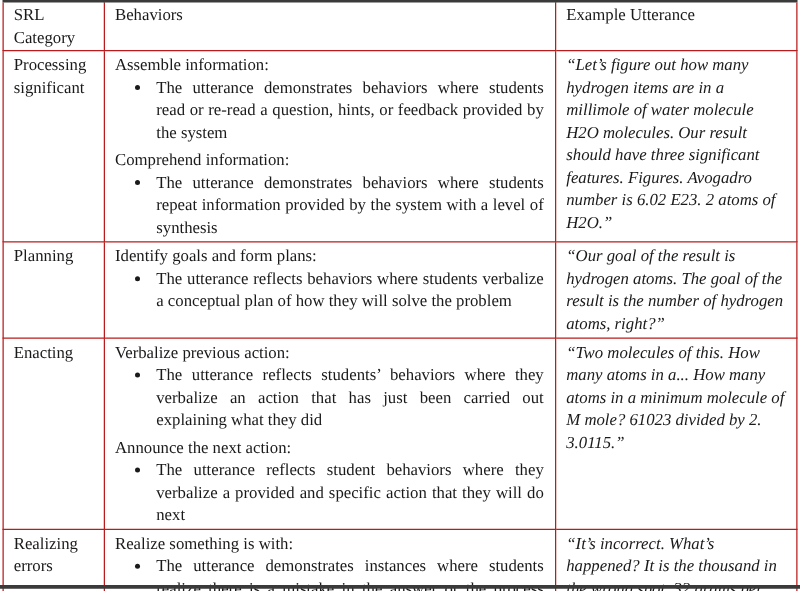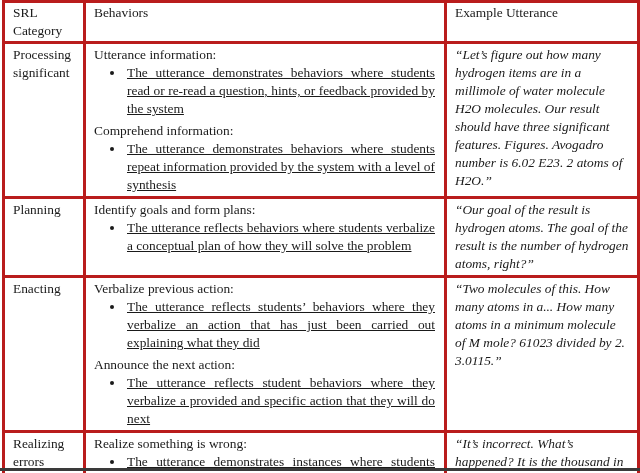--- a/index.html
+++ b/index.html
@@ -24,21 +24,21 @@
     border-collapse: collapse;
     table-layout: fixed;
     font-size: 13.4px;
     line-height: 18px;
   }
   table.srl-table col.c1 { width: 81px; }
   table.srl-table col.c2 { width: 361px; }
   table.srl-table col.c3 { width: 193px; }
   table.srl-table th,
   table.srl-table td {
-    border: 3px solid #b91c1c;
+    border: 1px solid #b91c1c;
     vertical-align: top;
     text-align: left;
     font-weight: normal;
   }
   table.srl-table { border-top: 2px solid #3a3a3a; }
   thead tr { height: 19px; }
   tr.r0 { height: 151px; }
   tr.r1 { height: 68px; padding-left: 28px; }
   tr.r2 { height: 131px; }
   tr.r3 { height: 87px; }
@@ -51,21 +51,20 @@
     text-align: justify;
     hyphens: auto;
     -webkit-hyphens: auto;
   }
   .gh { margin: 0; }
   .g + .g { margin-top: 4px; }
   ul.blist {
     margin: 0;
     padding: 0 0 0 31px;
     list-style-type: disc;
-    text-decoration: underline;
   }
   ul.blist li {
     text-align: justify;
     hyphens: auto;
     -webkit-hyphens: auto;
     padding-left: 2px;
   }
   .bottom-rule {
     position: absolute;
     left: 0;
@@ -90,21 +89,21 @@
         <th>SRL Category</th>
         <th>Behaviors</th>
         <th>Example Utterance</th>
       </tr>
     </thead>
     <tbody>
       <tr class="r0">
         <td class="cat">Processing significant</td>
         <td class="beh">
           <div class="g">
-            <div class="gh">Utterance information:</div>
+            <div class="gh">Assemble information:</div>
             <ul class="blist">
               <li>The utterance demonstrates behaviors where students read or re-read a question, hints, or feedback provided by the system</li>
             </ul>
           </div>
           <div class="g">
             <div class="gh">Comprehend information:</div>
             <ul class="blist">
               <li>The utterance demonstrates behaviors where students repeat information provided by the system with a level of synthesis</li>
             </ul>
           </div>
@@ -138,21 +137,21 @@
               <li>The utterance reflects student behaviors where they verbalize a provided and specific action that they will do next</li>
             </ul>
           </div>
         </td>
         <td class="utt">“Two molecules of this. How many atoms in a... How many atoms in a minimum molecule of M mole? 61023 divided by 2. 3.0115.”</td>
       </tr>
       <tr class="r3">
         <td class="cat">Realizing errors</td>
         <td class="beh">
           <div class="g">
-            <div class="gh">Realize something is wrong:</div>
+            <div class="gh">Realize something is with:</div>
             <ul class="blist">
               <li>The utterance demonstrates instances where students realize there is a mistake in the answer or the process with or without external prompting (i.e., tutor feedback)</li>
             </ul>
           </div>
         </td>
         <td class="utt">“It’s incorrect. What’s happened? It is the thousand in the wrong spot. 32 grams per mole. No, the thousand is correct, so what am I doing wrong? [...]”</td>
       </tr>
     </tbody>
   </table>
   <div class="bottom-rule"></div>

